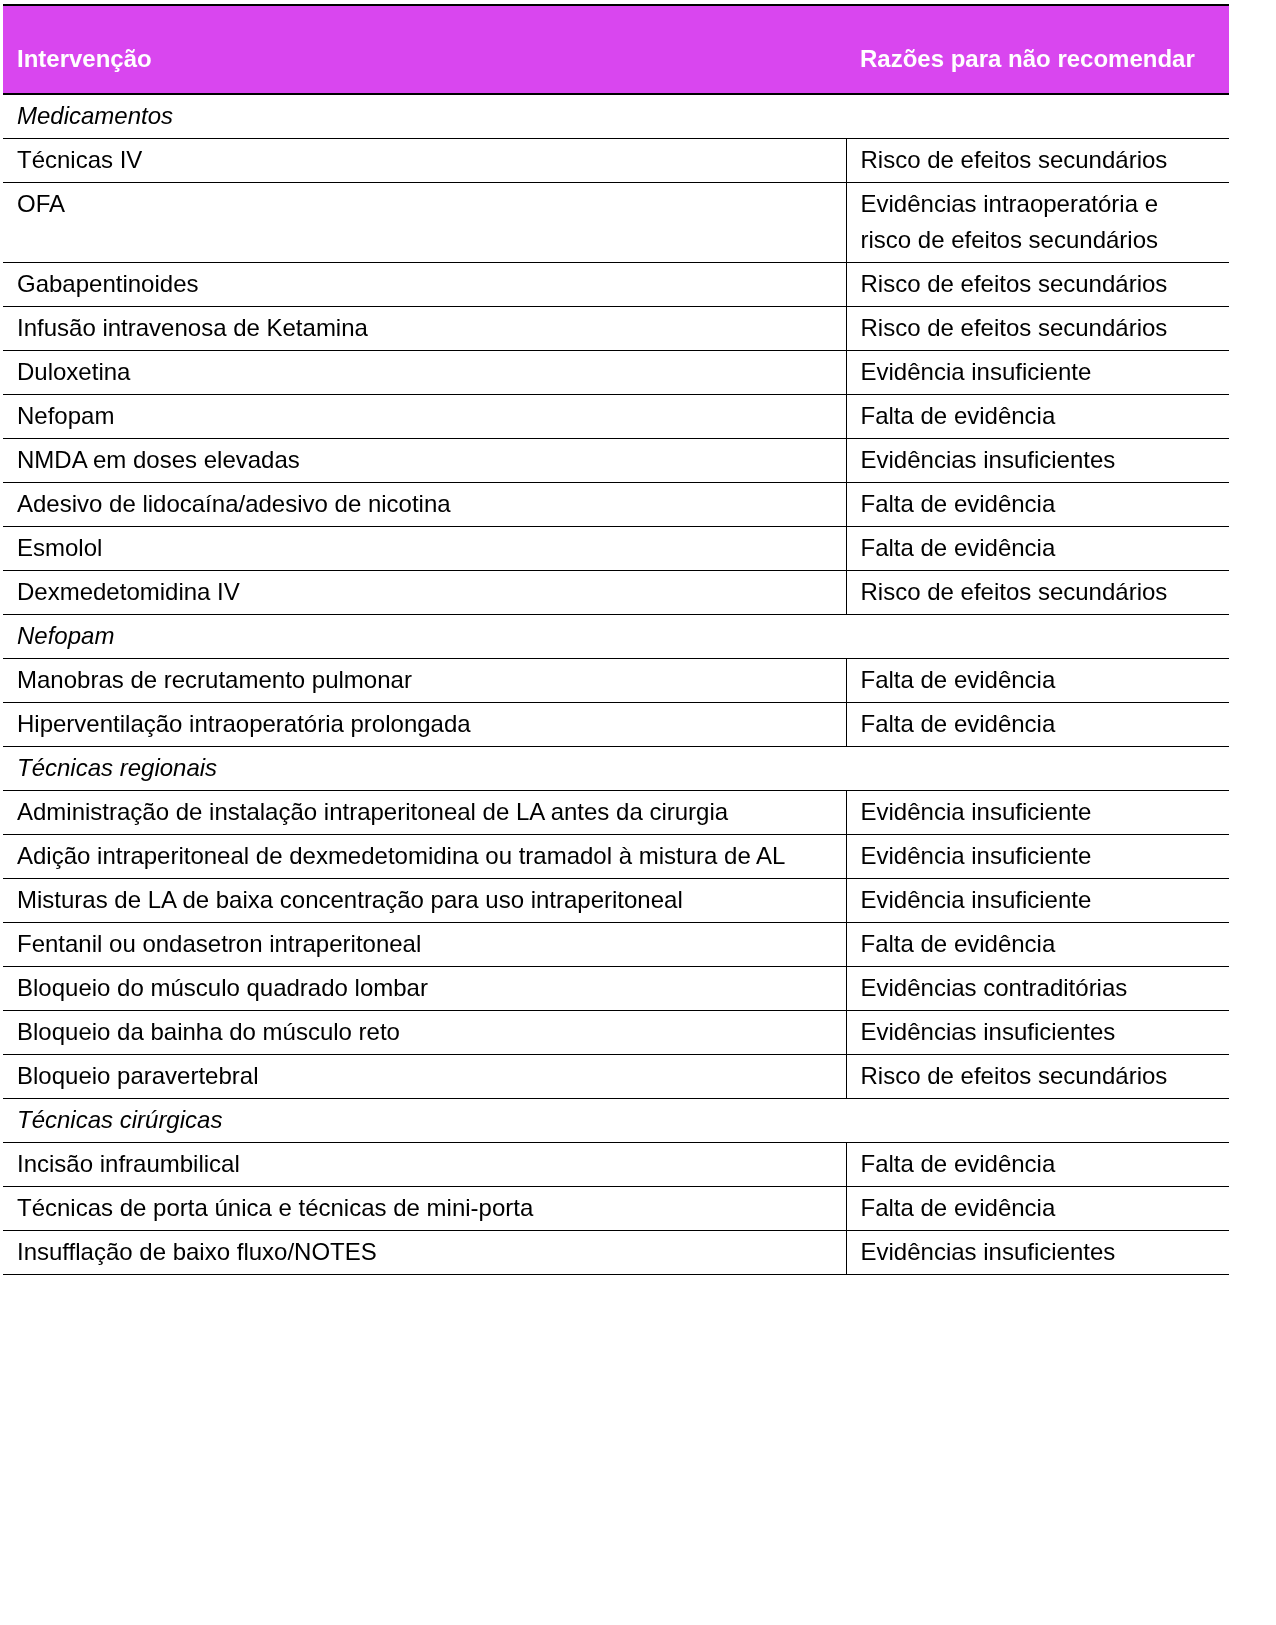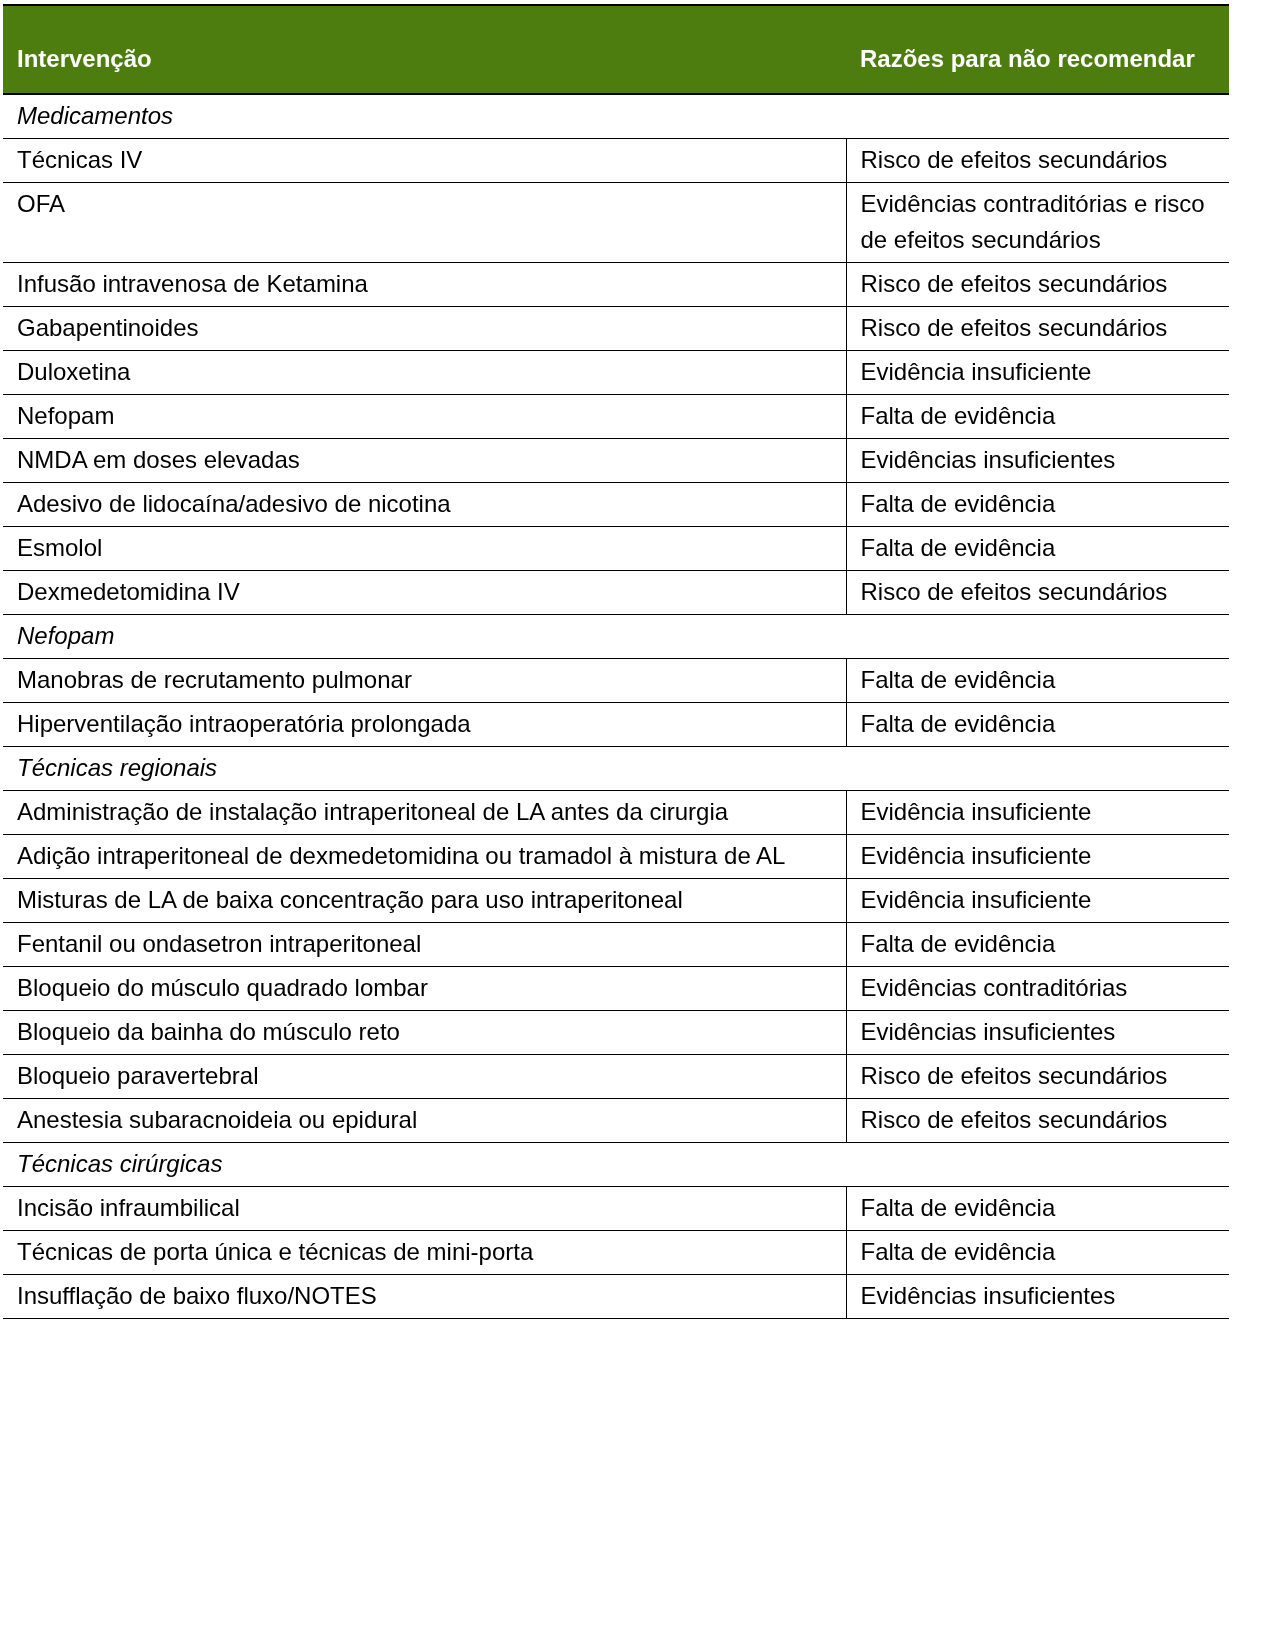--- a/index.html
+++ b/index.html
@@ -1,20 +1,20 @@
 <!DOCTYPE html>
 <html><head>
 <meta charset="utf-8">
 <style>
   html, body { margin: 0; padding: 0; background: #ffffff; }
   body { width: 1276px; height: 1625px; font-family: "Liberation Sans", sans-serif; color: #000; }
   table { border-collapse: collapse; width: 1226px; margin-left: 3px; margin-top: 4px; table-layout: fixed; }
   col.c1 { width: 843px; }
   col.c2 { width: 383px; }
-  th { background: #4d7c0f; color: #ffffff; font-weight: bold; font-size: 24px; text-align: left; vertical-align: bottom;
+  th { background: #d946ef; color: #ffffff; font-weight: bold; font-size: 24px; text-align: left; vertical-align: bottom;
        padding: 0 14px 16px 14px; line-height: 36px; height: 71px; border-top: 2px solid #000; border-bottom: 2px solid #000; }
   td { font-size: 24px; line-height: 36px; padding: 3px 14px 4px 14px; vertical-align: top; border-bottom: 1.5px solid #000; }
   td.c2 { border-left: 1.5px solid #000; }
   tr.cat td { font-weight: normal; font-style: italic; }
 </style>
 </head>
 <body>
 
 <table>
   <colgroup>
@@ -30,28 +30,28 @@
   <tbody id="tbody">
       <tr class="cat">
         <td colspan="2">Medicamentos</td>
       </tr>
       <tr>
         <td class="c1">Técnicas IV</td>
         <td class="c2">Risco de efeitos secundários</td>
       </tr>
       <tr>
         <td class="c1">OFA</td>
-        <td class="c2">Evidências contraditórias e risco de efeitos secundários</td>
+        <td class="c2">Evidências intraoperatória e risco de efeitos secundários</td>
+      </tr>
+      <tr>
+        <td class="c1">Gabapentinoides</td>
+        <td class="c2">Risco de efeitos secundários</td>
       </tr>
       <tr>
         <td class="c1">Infusão intravenosa de Ketamina</td>
-        <td class="c2">Risco de efeitos secundários</td>
-      </tr>
-      <tr>
-        <td class="c1">Gabapentinoides</td>
         <td class="c2">Risco de efeitos secundários</td>
       </tr>
       <tr>
         <td class="c1">Duloxetina</td>
         <td class="c2">Evidência insuficiente</td>
       </tr>
       <tr>
         <td class="c1">Nefopam</td>
         <td class="c2">Falta de evidência</td>
       </tr>
@@ -106,24 +106,20 @@
         <td class="c2">Evidências contraditórias</td>
       </tr>
       <tr>
         <td class="c1">Bloqueio da bainha do músculo reto</td>
         <td class="c2">Evidências insuficientes</td>
       </tr>
       <tr>
         <td class="c1">Bloqueio paravertebral</td>
         <td class="c2">Risco de efeitos secundários</td>
       </tr>
-      <tr>
-        <td class="c1">Anestesia subaracnoideia  ou epidural</td>
-        <td class="c2">Risco de efeitos secundários</td>
-      </tr>
       <tr class="cat">
         <td colspan="2">Técnicas cirúrgicas</td>
       </tr>
       <tr>
         <td class="c1">Incisão infraumbilical</td>
         <td class="c2">Falta de evidência</td>
       </tr>
       <tr>
         <td class="c1">Técnicas de porta única e técnicas de mini-porta</td>
         <td class="c2">Falta de evidência</td>

